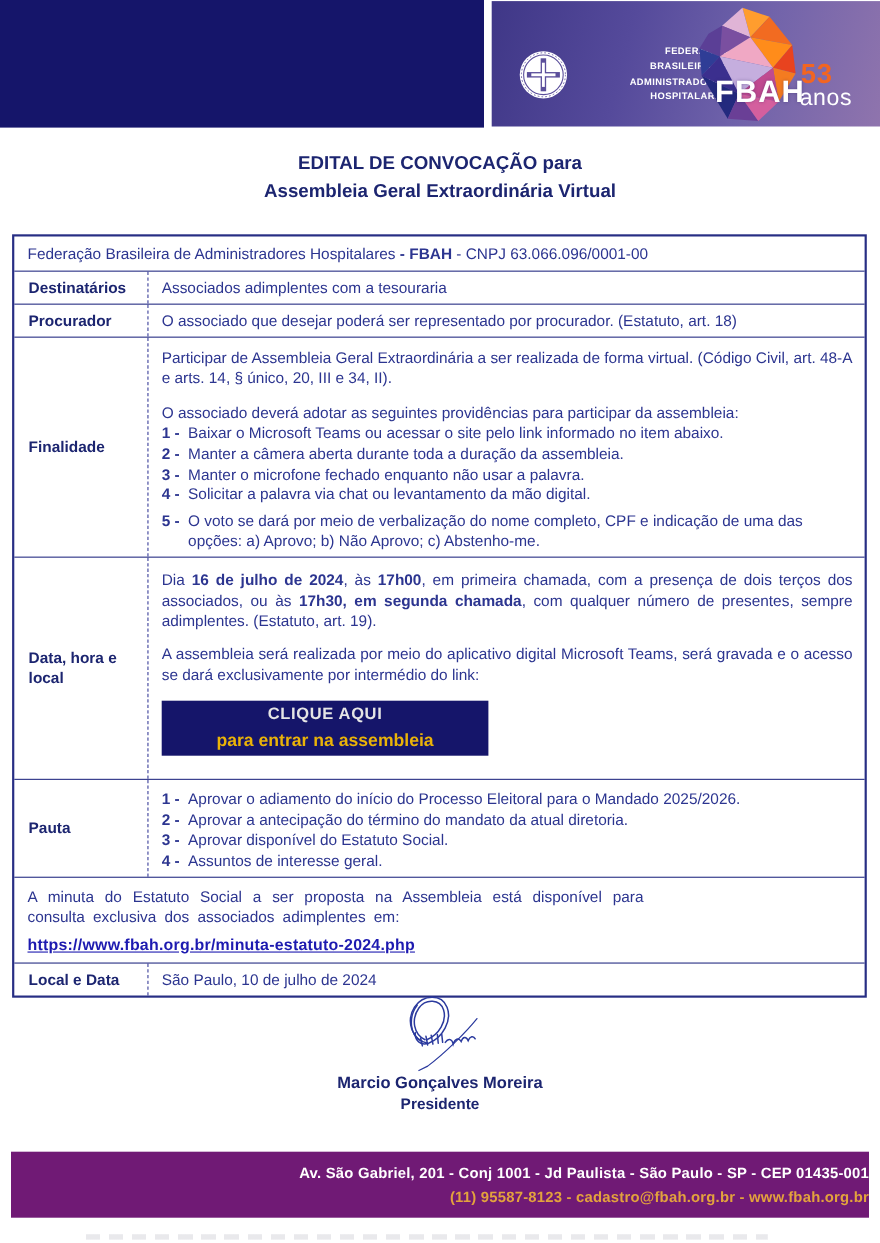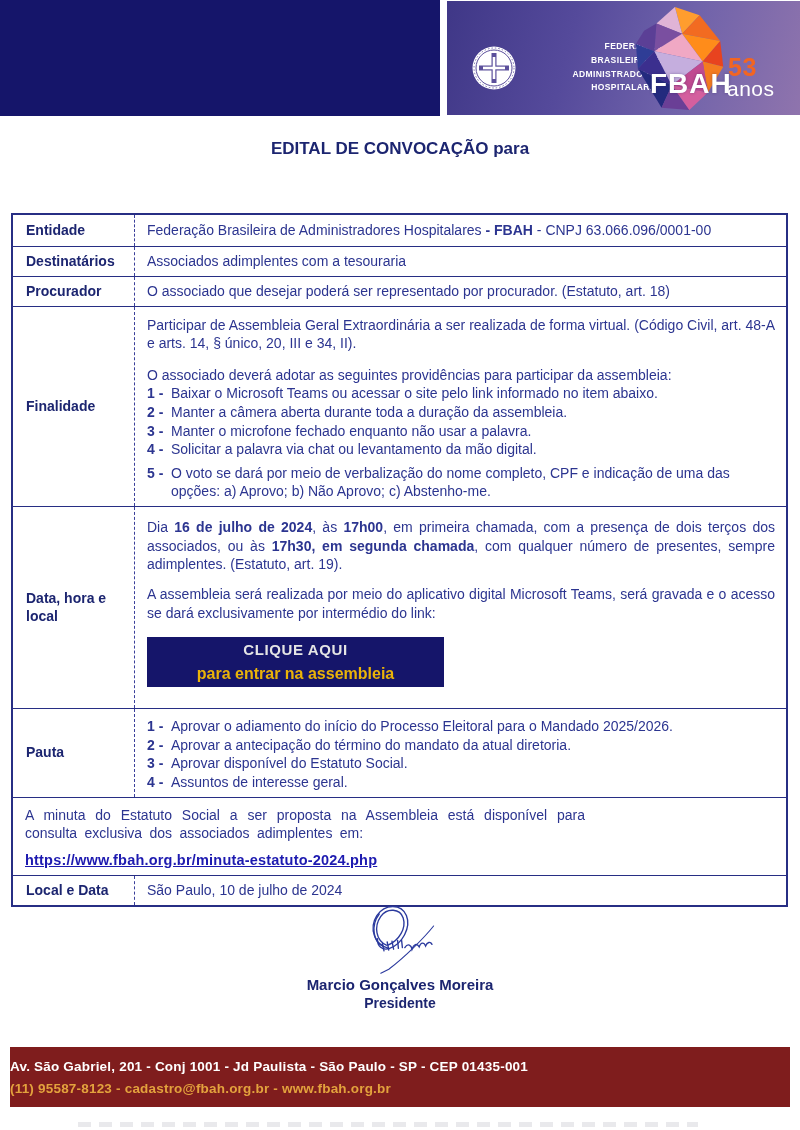--- a/index.html
+++ b/index.html
@@ -58,22 +58,22 @@
   .info-link { display:inline-block; margin-top:8px; color:#1d1ab0; font-weight:700;
     text-decoration:underline; font-size:14.5px; letter-spacing:.2px; cursor:pointer; }
 
   
   .signature { position:absolute; top:898px; left:0; width:800px; text-align:center; color:#1c2570; }
   .sig-svg { display:block; margin:0 auto; }
   .sig-name { font-size:15px; font-weight:700; margin-top:2px; }
   .sig-title { font-size:14px; font-weight:700; margin-top:2px; }
 
   
-  .footer { position:absolute; top:1047px; left:10px; width:780px; height:60px; background:#7f1d1d;
-    display:flex; flex-direction:column; align-items:flex-start; justify-content:center; gap:7px; }
+  .footer { position:absolute; top:1047px; left:10px; width:780px; height:60px; background:#701a75;
+    display:flex; flex-direction:column; align-items:flex-end; justify-content:center; gap:7px; }
   .footer .f1 { color:#ffffff; font-size:13.5px; font-weight:700; letter-spacing:.2px; }
   .footer .f2 { color:#e3a23d; font-size:13.5px; font-weight:700; letter-spacing:.2px; }
 
   .cutoff-artifact { position:absolute; top:1122px; left:78px; width:620px; height:5px; opacity:.55;
     background:repeating-linear-gradient(90deg,#d8d8de 0 13px, transparent 13px 21px);
     filter:blur(.6px); }
 </style>
 </head>
 <body>
 
@@ -116,26 +116,26 @@
         <polygon points="45,78 80,85 62,102" fill="#d45f9e"></polygon>
       </svg>
       <div class="fbah-word">FBAH</div>
       <div class="anniv-num">53</div>
       <div class="anniv-word">anos</div>
     </div>
   </div>
 
   <div class="title">
     <div class="t1">EDITAL DE CONVOCAÇÃO para</div>
+    <div class="t2">Assembleia Geral Extraordinária Virtual</div>
   </div>
 
   <div class="doc-table">
 
     <div class="row simple h-ent">
-      <div class="cell-label">Entidade</div>
       <div class="cell-content">
         <span><span>Federação Brasileira de Administradores Hospitalares </span><span class="b">- FBAH</span><span> - CNPJ 63.066.096/0001-00</span></span>
       </div>
     </div>
 
     <div class="row simple h-dest">
       <div class="cell-label">Destinatários</div>
       <div class="cell-content">Associados adimplentes com a tesouraria</div>
     </div>
 

